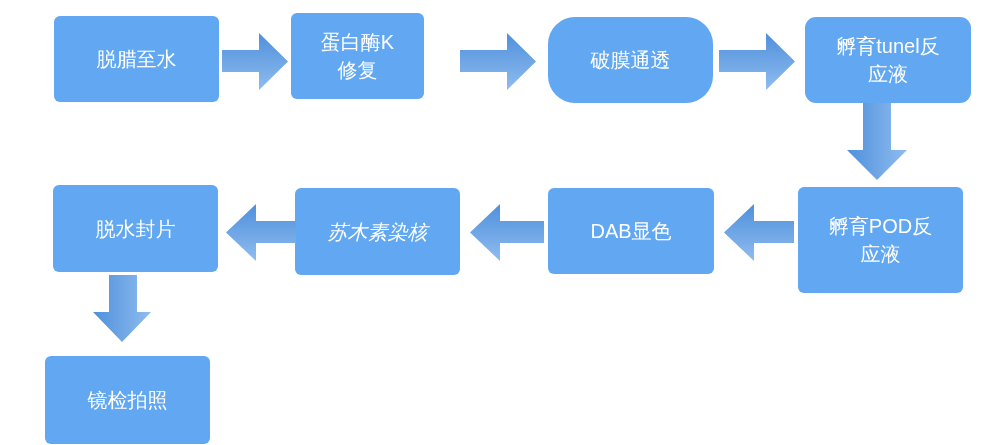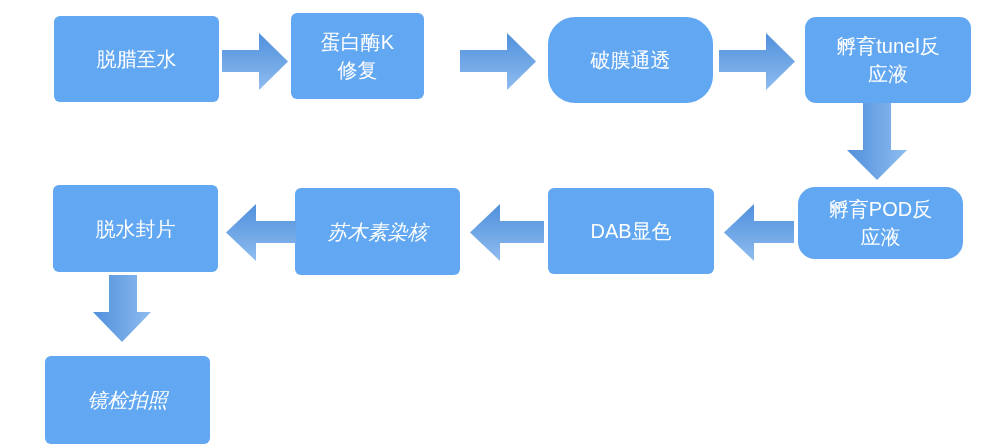--- a/index.html
+++ b/index.html
@@ -66,25 +66,25 @@
       100% calc(100% - 30px),
       50% 100%,
       0 calc(100% - 30px),
       16px calc(100% - 30px));
   }
   
   .n0 { left: 46px;  top: 8px;   width: 165px; height: 86px; }
   .n1 { left: 283px; top: 5px;   width: 133px; height: 86px; }
   .n2 { left: 540px; top: 9px;   width: 165px; height: 86px; border-radius: 27px; }
   .n3 { left: 797px; top: 9px;   width: 166px; height: 86px; border-radius: 11px; }
-  .n4 { left: 790px; top: 179px; width: 165px; height: 72px; border-radius: 17px; }
+  .n4 { left: 790px; top: 179px; width: 165px; height: 106px; }
   .n5 { left: 540px; top: 180px; width: 166px; height: 86px; }
   .n6 { left: 287px; top: 180px; width: 165px; height: 87px; font-style: italic; }
   .n7 { left: 45px;  top: 177px; width: 165px; height: 87px; }
-  .n8 { left: 37px;  top: 348px; width: 165px; height: 88px; font-style: italic; }
+  .n8 { left: 37px;  top: 348px; width: 165px; height: 88px; }
   
   .e0 { left: 214px; top: 25px;  width: 66px; height: 57px; }
   .e1 { left: 452px; top: 25px;  width: 76px; height: 57px; }
   .e2 { left: 711px; top: 25px;  width: 76px; height: 57px; }
   .e3 { left: 839px; top: 95px;  width: 60px; height: 77px; }
   .e4 { left: 716px; top: 196px; width: 70px; height: 57px; }
   .e5 { left: 462px; top: 196px; width: 74px; height: 57px; }
   .e6 { left: 218px; top: 196px; width: 70px; height: 57px; }
   .e7 { left: 85px;  top: 267px; width: 58px; height: 67px; }
 </style>

